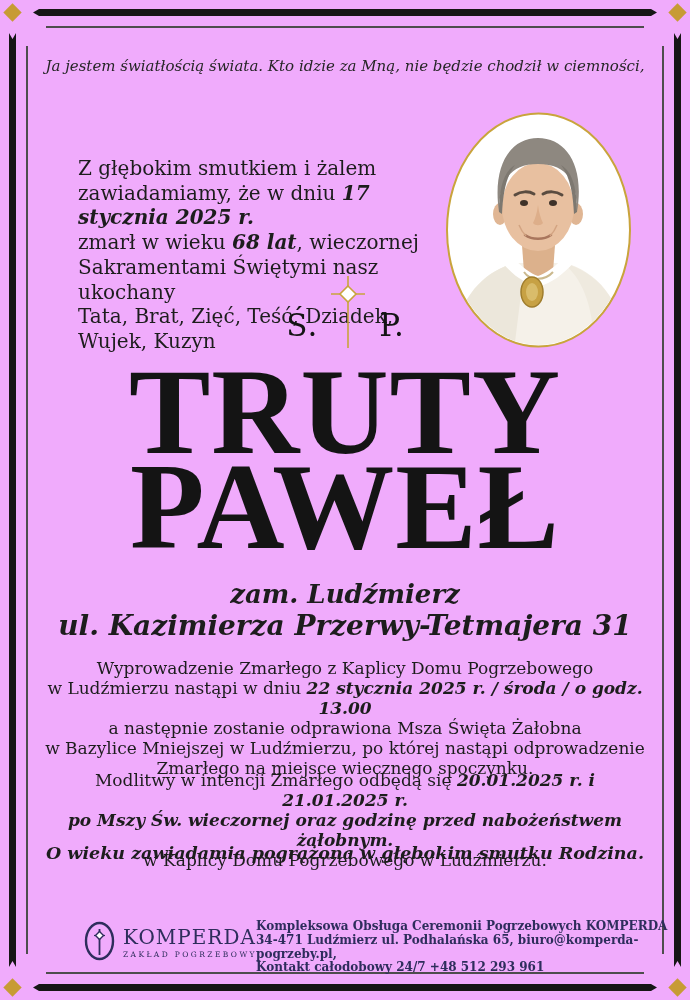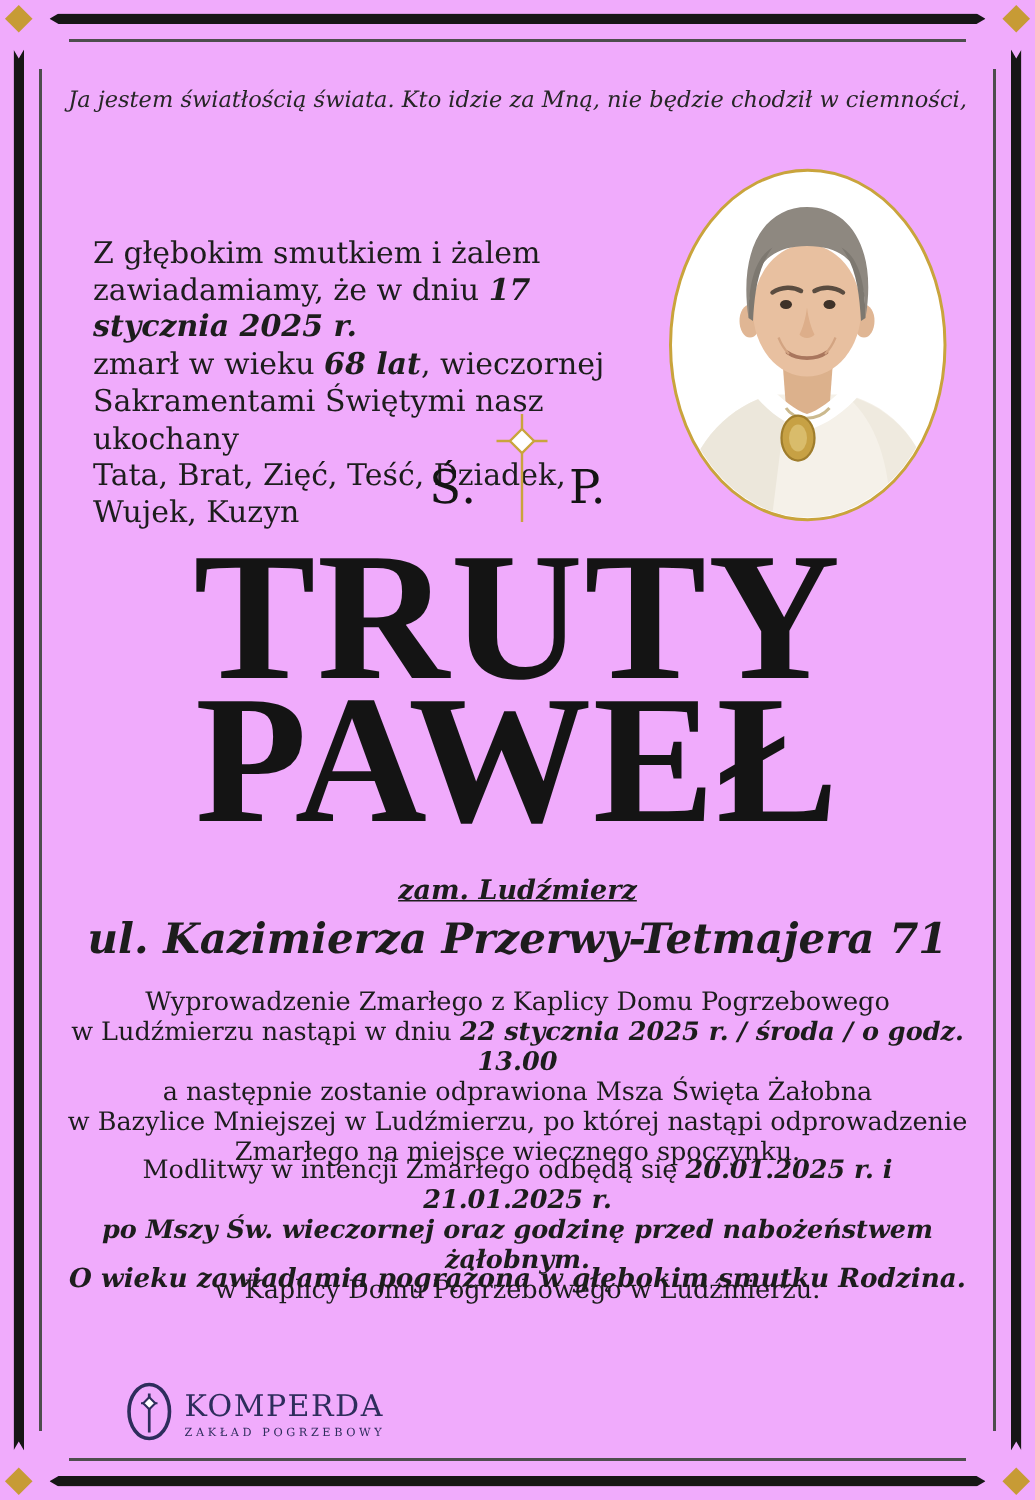--- a/index.html
+++ b/index.html
@@ -19,31 +19,31 @@
   .inner-v{position:absolute;top:46px;bottom:46px;width:2px;background:#4d4d4d;}
   .inner-v.left{left:26px}.inner-v.right{right:26px}
   .corner-diamond{position:absolute;width:13px;height:13px;background:#C79B35;transform:rotate(45deg);}
   .corner-diamond.tl{left:6px;top:6px}.corner-diamond.tr{right:6px;top:6px}
   .corner-diamond.bl{left:6px;bottom:6px}.corner-diamond.br{right:6px;bottom:6px}
   
   .quote{position:absolute;top:56px;left:40px;right:40px;text-align:center;
     font-style:italic;font-size:15px;line-height:21px;color:#262626;}
   .quote-source{position:absolute;top:101px;left:40px;right:40px;text-align:center;
     font-style:italic;font-weight:bold;font-size:15px;}
-  .intro{position:absolute;left:62px;top:156px;width:385px;font-size:20px;line-height:24.7px;}
+  .intro{position:absolute;left:78px;top:156px;width:385px;font-size:20px;line-height:24.7px;}
   .bi{font-weight:bold;font-style:italic;}
   .portrait{position:absolute;left:444px;top:110px;width:189px;height:240px;}
   .sp-row{position:absolute;top:275px;left:0;right:0;height:74px;
     display:flex;justify-content:center;align-items:flex-end;gap:13px;}
   .sp-letter{font-size:31px;line-height:1;margin-bottom:8px;color:#141414;}
   .name-block{position:absolute;top:364px;left:0;right:0;text-align:center;
     font-family:"Liberation Serif","DejaVu Serif",serif;font-weight:bold;
     font-size:122px;line-height:95px;letter-spacing:1px;color:#141414;}
   .address{position:absolute;top:579px;left:0;right:0;text-align:center;font-weight:bold;font-style:italic;}
-  .address-l1{font-size:18px;line-height:30px;text-decoration:underline;}
+  .address-l1{font-size:26px;line-height:30px;}
   .address-l2{font-size:28px;line-height:34px;}
   .para{position:absolute;left:45px;right:45px;text-align:center;font-size:17px;line-height:20px;}
   .para1{top:658px;}
   .para2{top:770px;}
   .family-line{position:absolute;top:843px;left:40px;right:40px;text-align:center;
     font-weight:bold;font-style:italic;font-size:17.5px;line-height:20px;}
   
   .footer{position:absolute;left:0;top:897px;width:690px;height:60px;color:#2E2D5C;margin-top:21px;}
   .logo-oval{position:absolute;left:84px;top:3px;}
   .logo-text{position:absolute;left:123px;top:9px;}
@@ -127,21 +127,21 @@
     <span class="sp-letter">P.</span>
   </div>
 
   <div class="name-block">
     <div>TRUTY</div>
     <div>PAWEŁ</div>
   </div>
 
   <div class="address">
     <div class="address-l1">zam. Ludźmierz</div>
-    <div class="address-l2">ul. Kazimierza Przerwy-Tetmajera 71</div>
+    <div class="address-l2">ul. Kazimierza Przerwy-Tetmajera 31</div>
   </div>
 
   <div class="para para1">
     <span>Wyprowadzenie Zmarłego z Kaplicy Domu Pogrzebowego</span><br>
     <span>w Ludźmierzu nastąpi w dniu </span><span class="bi">22 stycznia 2025 r. / środa / o godz. 13.00</span><br>
     <span>a następnie zostanie odprawiona Msza Święta Żałobna</span><br>
     <span>w Bazylice Mniejszej w Ludźmierzu, po której nastąpi odprowadzenie</span><br>
     <span>Zmarłego na miejsce wiecznego spoczynku.</span>
   </div>
 
@@ -157,15 +157,20 @@
     <svg class="logo-oval" width="31" height="40" viewBox="0 0 31 40">
       <ellipse cx="15.5" cy="20" rx="13.5" ry="18" fill="none" stroke="#2E2D5C" stroke-width="2.4"></ellipse>
       <line x1="15.5" y1="8" x2="15.5" y2="34" stroke="#2E2D5C" stroke-width="1.8"></line>
       <line x1="10" y1="14.5" x2="21" y2="14.5" stroke="#2E2D5C" stroke-width="1.2"></line>
       <path d="M15.5,10.5 L19.5,14.5 L15.5,18.5 L11.5,14.5 Z" fill="#ffffff" stroke="#2E2D5C" stroke-width="1.4"></path>
     </svg>
     <div class="logo-text">
       <div class="logo-name">KOMPERDA</div>
       <div class="logo-sub">ZAKŁAD POGRZEBOWY</div>
     </div>
+    <div class="footer-info">
+      <div>Kompleksowa Obsługa Ceremonii Pogrzebowych KOMPERDA</div>
+      <div>34-471 Ludźmierz ul. Podhalańska 65, biuro@komperda-pogrzeby.pl,</div>
+      <div>Kontakt całodobowy 24/7 +48 512 293 961</div>
+    </div>
   </div>
 
 </div>
 
 </body></html>

